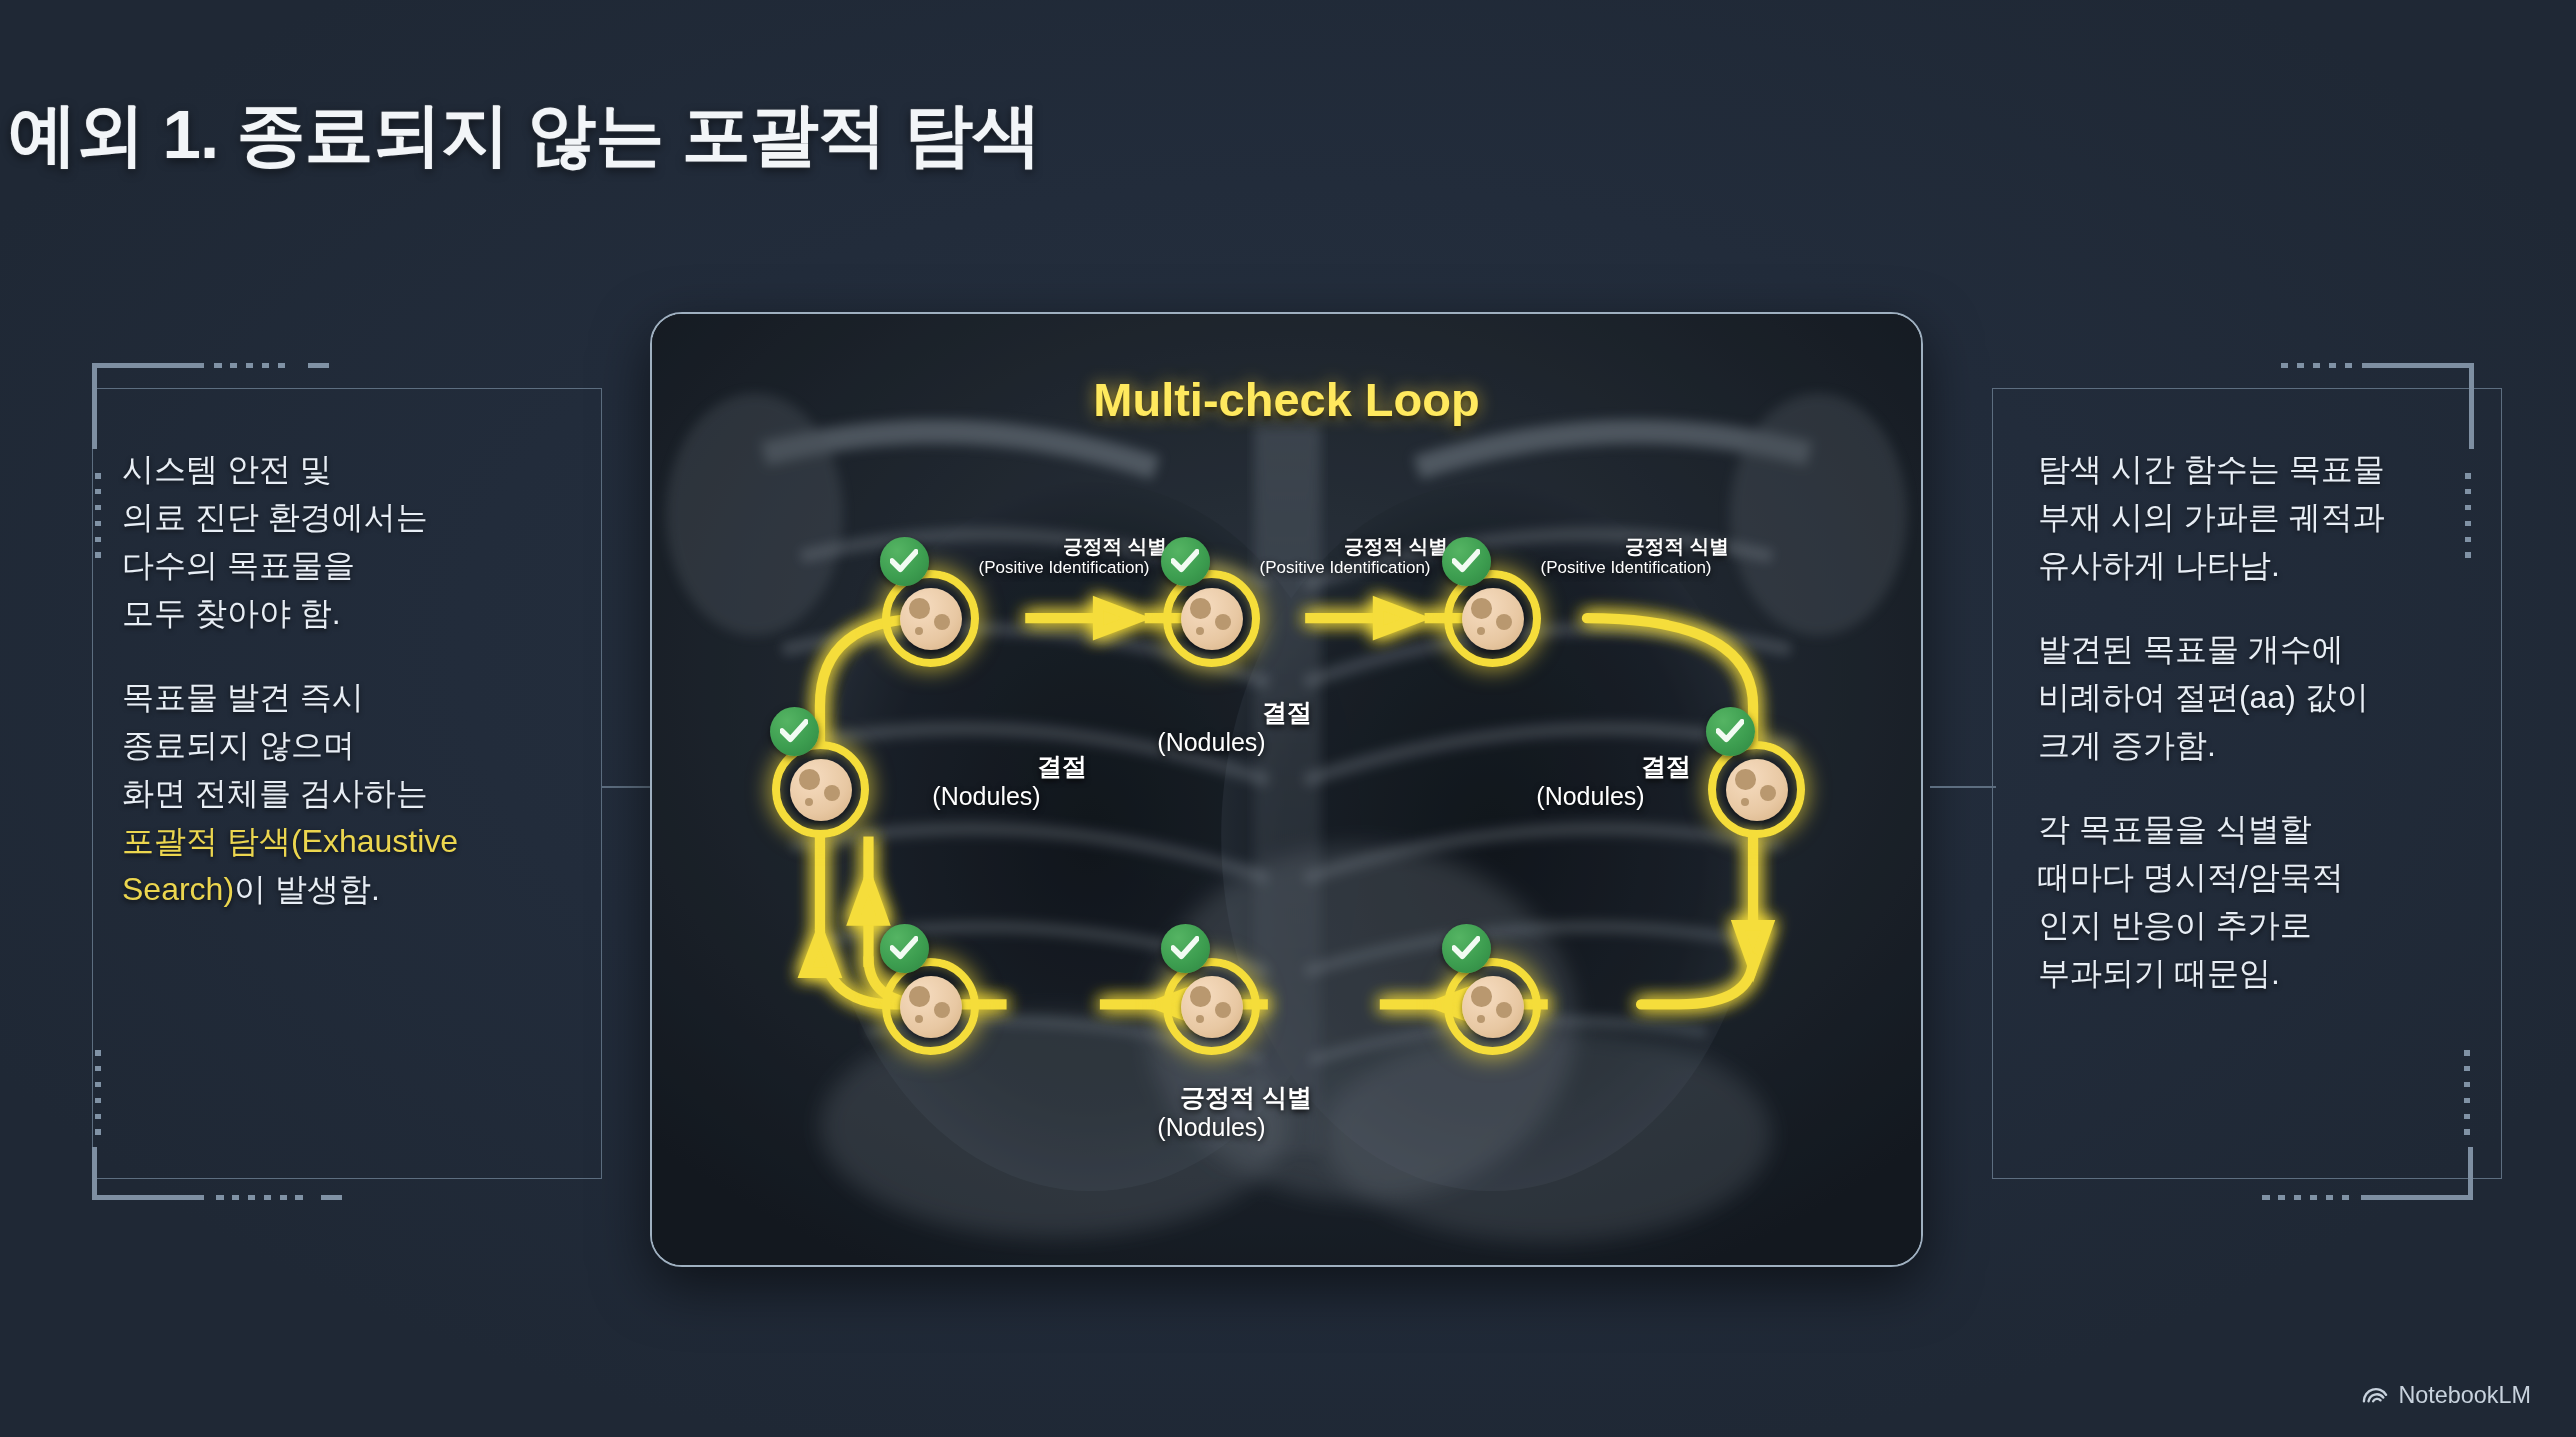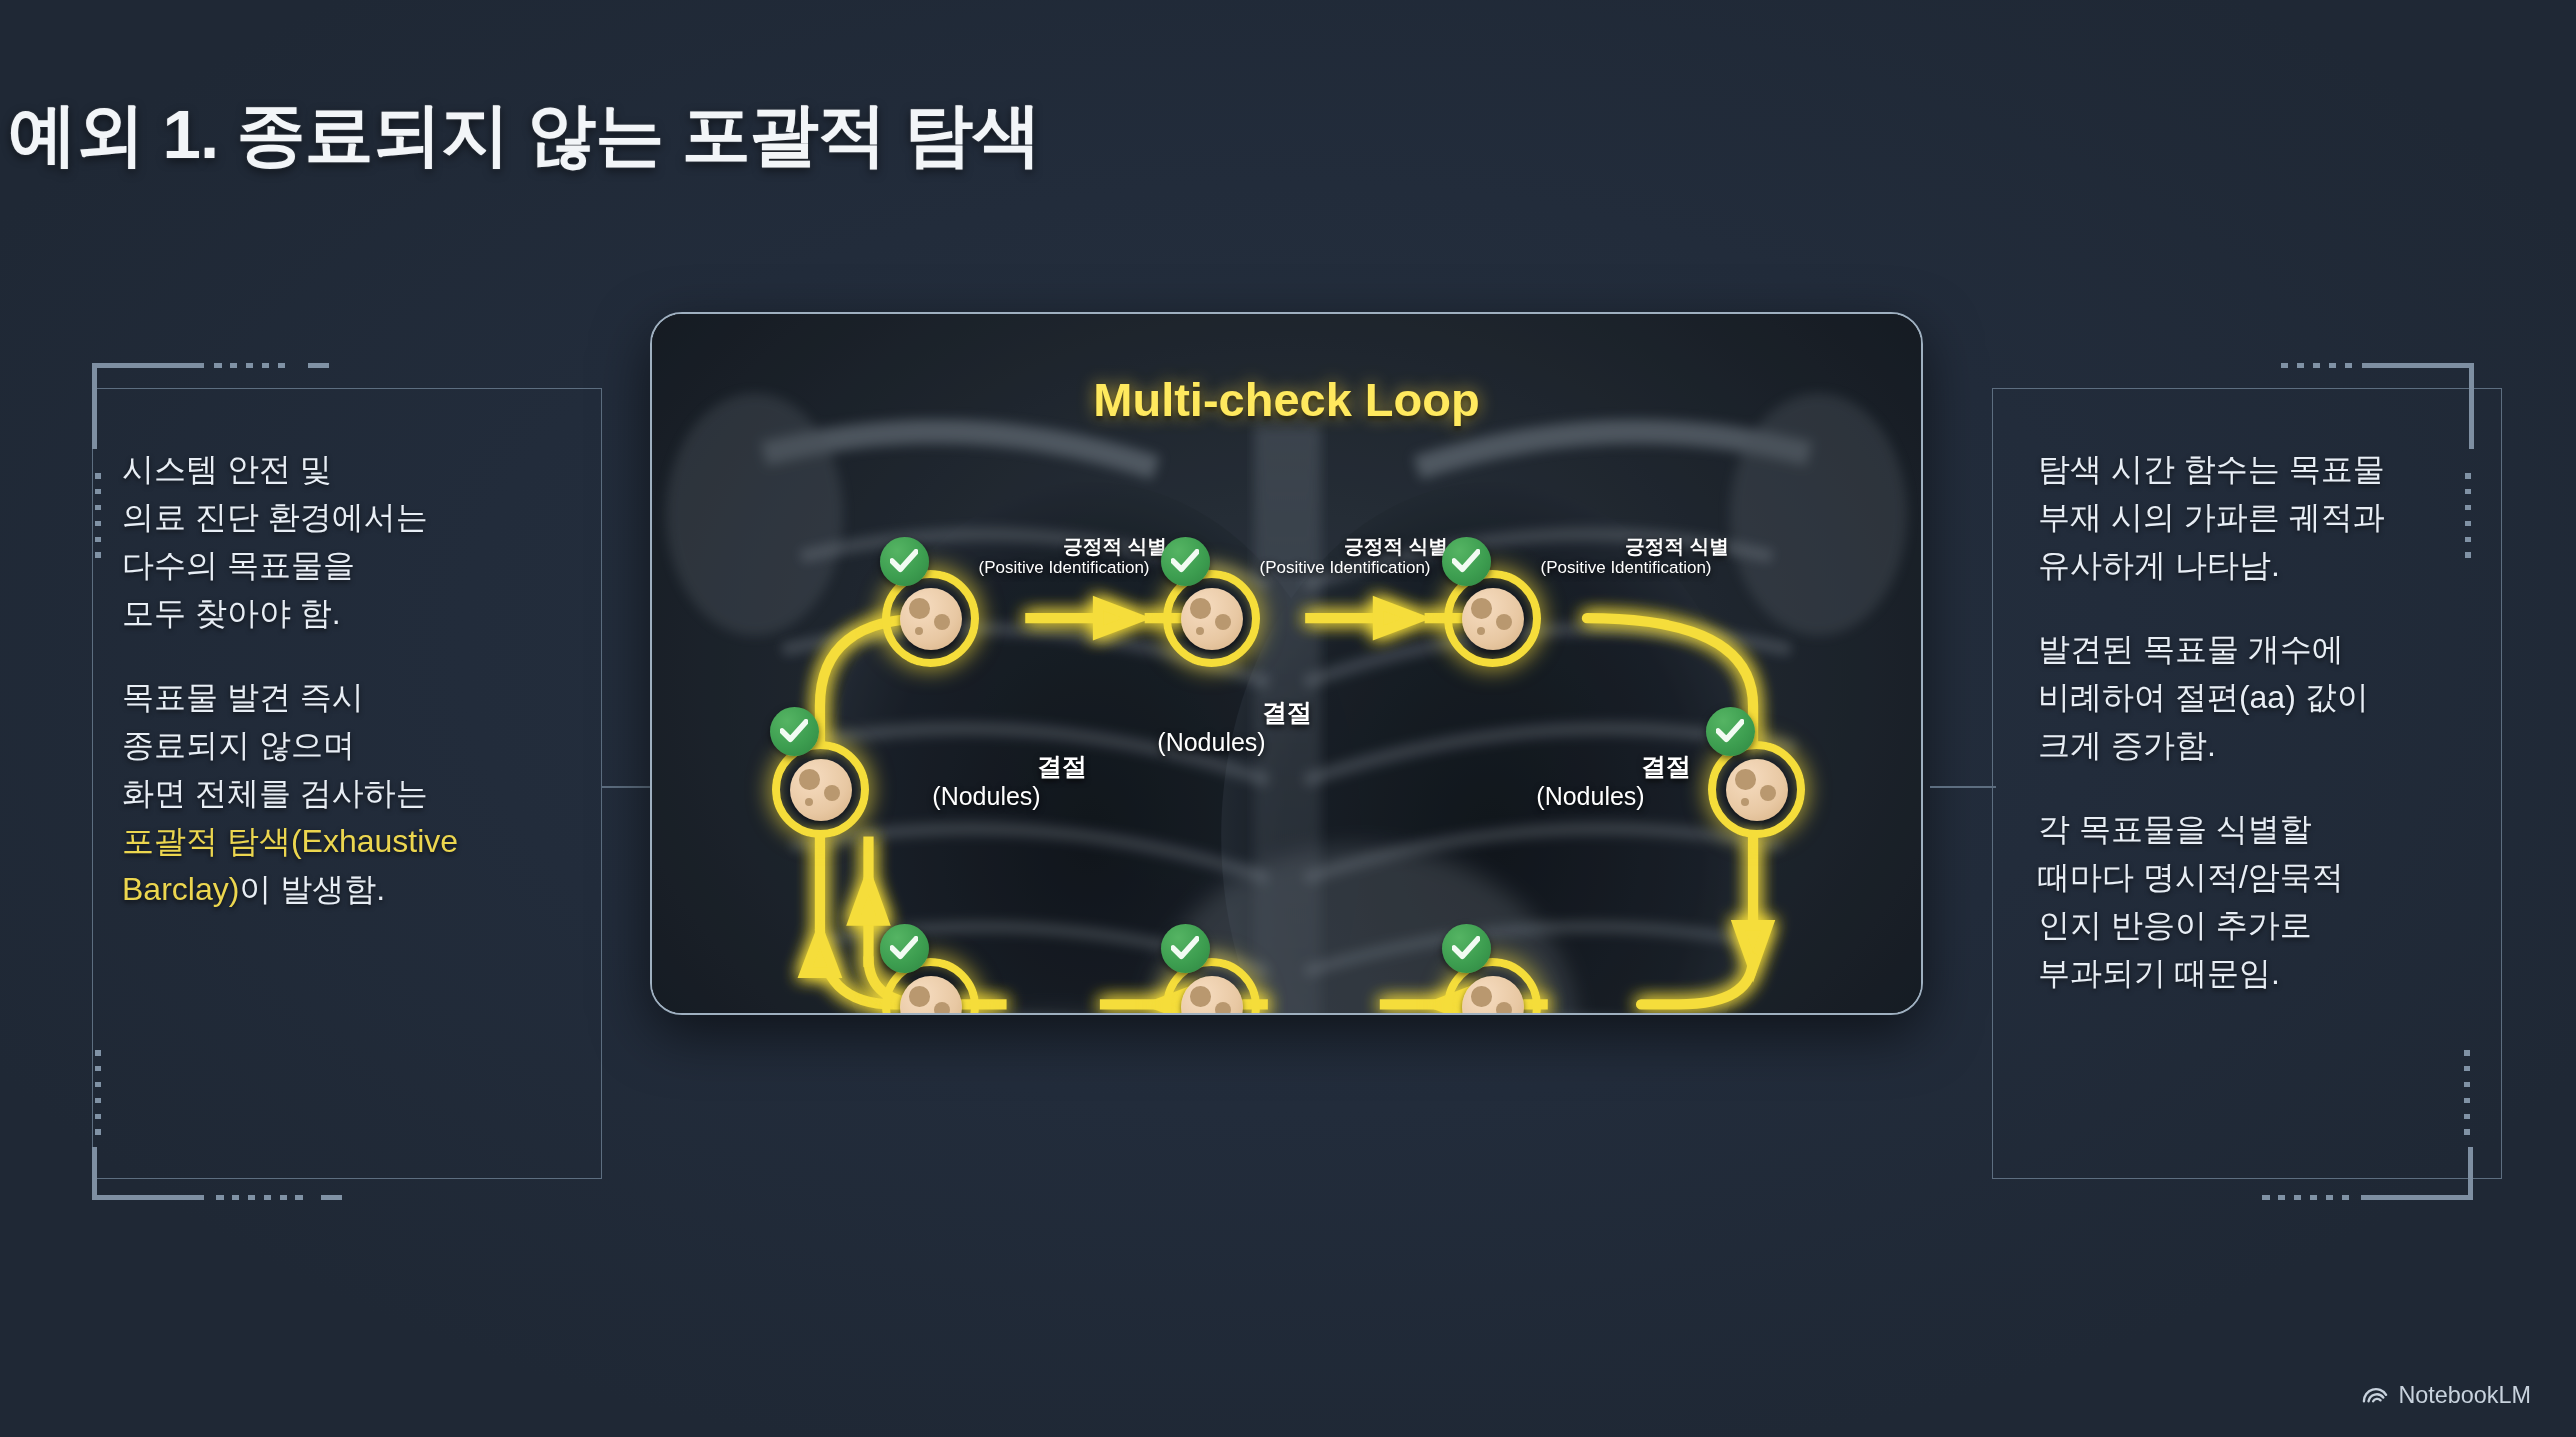--- a/index.html
+++ b/index.html
@@ -49,21 +49,21 @@
   .dashrow i { display:block; width:7.5px; height:4.7px; background:#8092a5; }
   .dashrow.bigdash i { width:20.6px; }
   .dotcol { position:absolute; display:flex; flex-direction:column; gap:10.3px; }
   .dotcol i { display:block; width:5.6px; height:5.6px; background:#8092a5; }
 
   
   .connector { position:absolute; height:1.9px; background:#5d6e80; top:786px; }
 
   
   .xray {
-    position:absolute; left:650px; top:312px; width:1273px; height:703px;
+    position:absolute; left:650px; top:312px; width:1273px; height:955px;
     border:2.8px solid #9fb0c0; border-radius:32px; overflow:hidden;
     background:#10151c;
     box-shadow:0 19px 56px rgba(0,0,0,.55);
   }
   .xray .film { position:absolute; inset:0; }
 
   
   .loop { position:absolute; inset:0; }
   .looptitle {
     position:absolute; top:58px; left:0; width:100%;
@@ -120,21 +120,21 @@
 </head>
 <body>
 
 <div class="slide">
 
   <div class="title">예외 1. 종료되지 않는 포괄적 탐색</div>
 
   <div class="panel left">
     <p>시스템 안전 및<br>의료 진단 환경에서는<br>다수의 목표물을<br>모두 찾아야 함.</p>
     <p>
-      <span>목표물 발견 즉시<br>종료되지 않으며<br>화면 전체를 검사하는<br></span><span class="hl">포괄적 탐색(Exhaustive Barclay)</span><span>이 발생함.</span>
+      <span>목표물 발견 즉시<br>종료되지 않으며<br>화면 전체를 검사하는<br></span><span class="hl">포괄적 탐색(Exhaustive Search)</span><span>이 발생함.</span>
     </p>
   </div>
 
   <div class="corner" style="left:66px;top:363px;width:243px;height:159px;">
     <div class="l-h" style="left:26px;top:0;width:112px;"></div>
     <div class="l-v" style="left:26px;top:0;height:86px;"></div>
     <div class="dashrow" style="left:148px;top:0;">
       <i></i>
         <i></i>
         <i></i>

